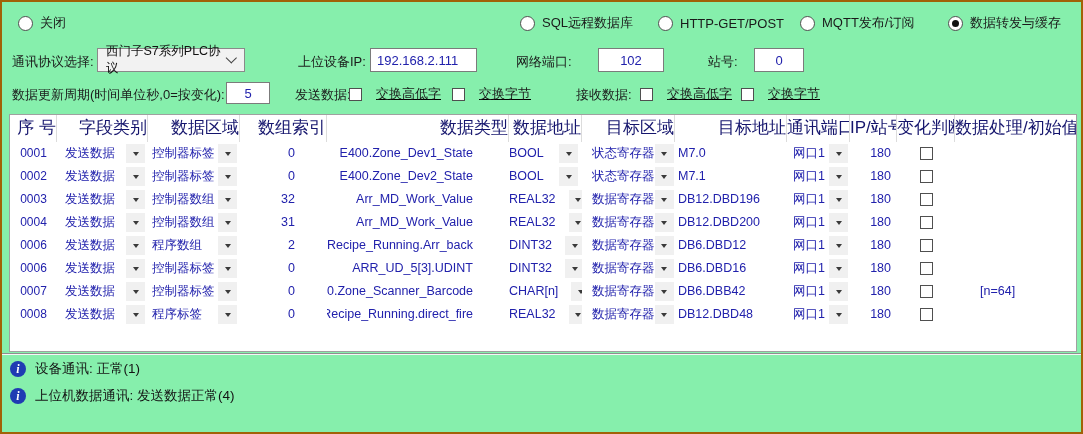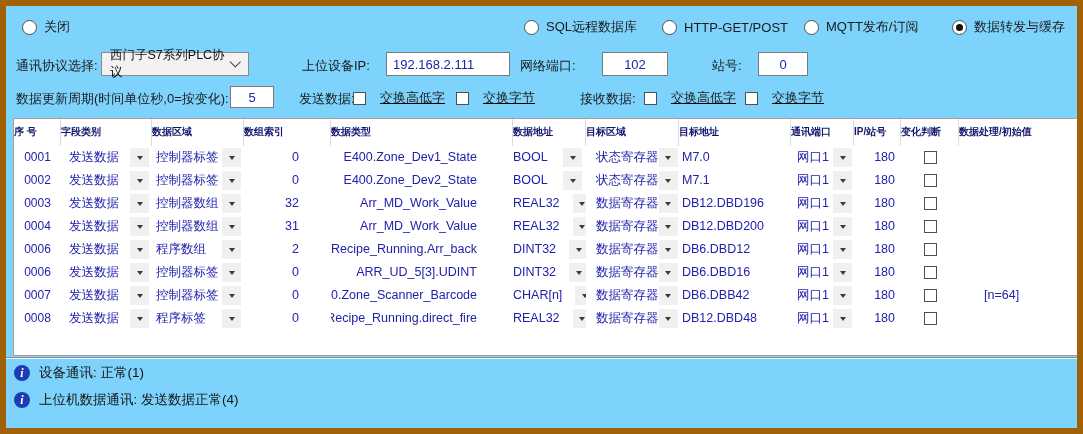--- a/index.html
+++ b/index.html
@@ -1,17 +1,17 @@
 <!DOCTYPE html>
 <html><head>
 <meta charset="utf-8">
 <style>
   html,body{margin:0;padding:0;background:#e8e8e8;font-family:"Liberation Sans",sans-serif;}
-  .window{position:relative;width:1083px;height:434px;box-sizing:border-box;background:#7dd3fc;
-          border:6px solid #a16207;overflow:hidden;}
+  .window{position:relative;width:1083px;height:434px;box-sizing:border-box;background:#86efac;
+          border:2px solid #a16207;overflow:hidden;}
   
   .modes-row{position:absolute;left:0;top:12px;width:100%;height:18px;}
   .mode-item{position:absolute;display:flex;align-items:center;gap:7px;height:18px;cursor:default;}
   .mode-item:nth-child(1){left:16px;}
   .mode-item:nth-child(2){left:518px;}
   .mode-item:nth-child(3){left:656px;}
   .mode-item:nth-child(4){left:798px;}
   .mode-item:nth-child(5){left:946px;}
   .radio{width:13px;height:13px;border:1px solid #4f4f4f;border-radius:50%;background:#fff;
          flex:0 0 auto;position:relative;}
@@ -31,22 +31,22 @@
   .tbox.center{text-align:center;}
   .cbpair{position:absolute;display:flex;align-items:center;gap:14px;height:18px;text-decoration:underline;}
   .checkbox{width:13px;height:13px;box-sizing:border-box;border:1px solid #4f4f4f;background:#fff;flex:0 0 auto;}
   .cbpair .cb-label{font-size:13px;color:#1a1a1a;white-space:nowrap;}
   
   .grid-panel{position:absolute;left:7px;top:112px;width:1068px;height:238px;box-sizing:border-box;
               border:1px solid #a0a0a0;background:#fff;overflow:hidden;}
   .thead-row,.trow{display:grid;
       grid-template-columns:47px 91px 92px 87px 182px 73px 93px 112px 63px 47px 58px 121px;}
   .thead-row{height:27px;line-height:26px;}
-  .th{font-size:10px;color:#15156d;text-align:left;border-right:1px solid #dcdcdc;
-      white-space:nowrap;overflow:hidden;font-weight:bold;}
+  .th{font-size:17px;color:#15156d;text-align:right;border-right:1px solid #dcdcdc;
+      white-space:nowrap;overflow:hidden;}
   .th:last-child{border-right:none;}
   .trow{height:23px;line-height:23px;font-size:12.5px;color:#2121ac;}
   .cell{white-space:nowrap;overflow:hidden;display:flex;align-items:center;}
   .c-seq{justify-content:center;font-size:12px;}
   .c-field{justify-content:space-between;padding:0 3px 0 8px;}
   .c-area{justify-content:space-between;padding:0 3px 0 4px;}
   .c-idx{justify-content:flex-end;padding-right:32px;}
   .c-addr{justify-content:flex-end;padding-right:36px;}
   .c-dtype{justify-content:space-between;gap:13px;padding-right:4px;}
   .c-tarea{justify-content:space-between;padding:0 5px 0 10px;}
@@ -97,21 +97,21 @@
         <span class="mode-label">数据转发与缓存</span>
       </span>
     </div>
 
   <span class="lbl" style="left:10px;top:51px;">通讯协议选择:</span>
   <div class="combo">
     <span class="combo-text">西门子S7系列PLC协议</span>
     <span class="chev"></span>
   </div>
   <span class="lbl" style="left:296px;top:51px;">上位设备IP:</span>
-  <input class="tbox" style="left: 368px; top: 46px; width: 124px; margin-left: 12px;" value="192.168.2.111">
+  <input class="tbox" style="left: 368px; top: 46px; width: 107px;" value="192.168.2.111">
   <span class="lbl" style="left:514px;top:51px;">网络端口:</span>
   <input class="tbox center" style="left: 596px; top: 46px; width: 66px;" value="102">
   <span class="lbl" style="left:706px;top:51px;">站号:</span>
   <input class="tbox center" style="left: 752px; top: 46px; width: 50px;" value="0">
 
   <span class="lbl" style="left:10px;top:84px;">数据更新周期(时间单位秒,0=按变化):</span>
   <input class="tbox center" style="left: 224px; top: 80px; width: 44px; height: 22px;" value="5">
   <span class="lbl" style="left:293px;top:84px;">发送数据:</span>
   <span class="cbpair" style="left:347px;top:83px;">
     <span class="checkbox"></span>

